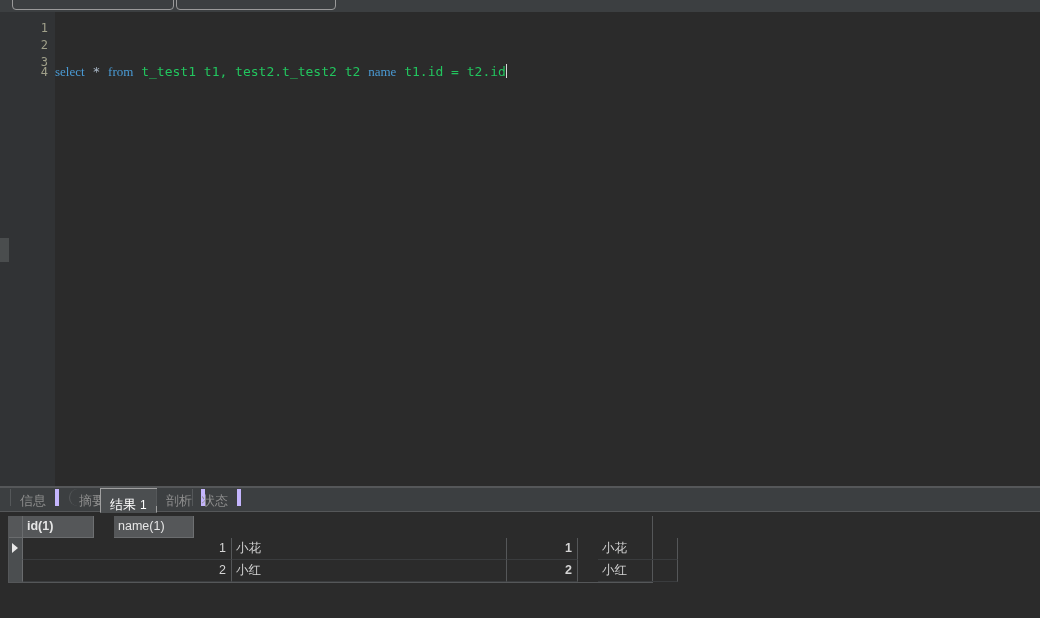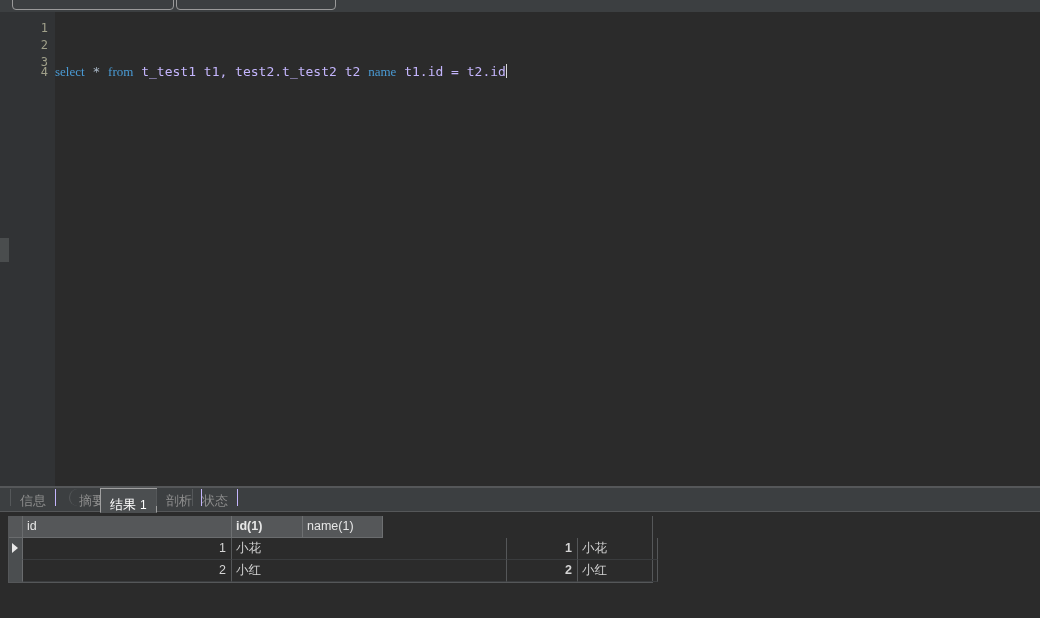--- a/index.html
+++ b/index.html
@@ -68,21 +68,21 @@
   }
   .code-line {
     position: absolute; left: 0;
     height: 16px; line-height: 16px;
     white-space: pre;
     font-family: "DejaVu Sans Mono", monospace;
     font-size: 13px;
     color: #a9b7c6;
   }
   .tok-kw  { color: #4a9bd5; font-family: Liberation Serif, serif; }
-  .tok-id  { color: #c4b5fd; }
+  .tok-id  { color: #22c55e; }
   .tok-op  { color: #a9b7c6; }
   .caret {
     display: inline-block;
     width: 1px; height: 14px;
     background: #d8d8d8;
     vertical-align: -2px;
     margin-left: 0px;
   }
 
   
@@ -98,21 +98,21 @@
     border-bottom: 1px solid #555759;
   }
   .tab {
     position: absolute; top: 1px;
     height: 17px;
     padding: 0 9px;
     line-height: 23px;
     font-size: 13px;
     color: #8e8e8e;
     border-left: 1px solid #55585a;
-    border-right: 1px solid #c4b5fd;
+    border-right: 4px solid #c4b5fd;
     white-space: nowrap;
   }
   .tab.active {
     color: #ffffff;
     background: #4b4e50;
     border: 1px solid #a0a0a0;
     border-bottom: 1px solid #4b4e50;
     top: 0px;
     height: 25px;
     line-height: 32px;
@@ -170,21 +170,21 @@
     color: #e6e6e6;
     border-right: 1px solid #6e7072;
     border-bottom: 1px solid #6a6c6e;
     font-size: 12.5px;
   }
   .num { text-align: right; padding-right: 5px; }
   .txt { text-align: left; }
   .c0 { width: 209px; }
   .c1 { width: 275px; }
   .c2 { width: 71px; font-weight: bold; }
-  .c3 { width: 80px; border-right: 1px solid #555759; }
+  .c3 { width: 80px; border-right: 1px solid #555759; margin-left: 20px; }
 
   
   .watermark {
     position: absolute; right: 14px; bottom: 7px;
     font-size: 19px;
     color: #b9b9b9;
     letter-spacing: 0.4px;
     font-family: "Liberation Sans", sans-serif;
   }
 </style>
@@ -221,21 +221,20 @@
       <div class="tab" style="left: 69px; border-radius: 10px;"><span>摘要</span></div>
       <div class="tab active" style="left: 100px;"><span>结果</span><span class="badge">1</span></div>
       <div class="tab" style="left: 156px; text-align: right;"><span>剖析</span></div>
       <div class="tab" style="left: 192px;"><span>状态</span></div>
     </div>
 
   <div class="results">
     <div class="grid" id="grid">
         <div class="row head-row">
           <div class="row-head"></div>
-          <div class="cell c0 txt">id</div>
           <div class="cell c2 txt">id(1)</div>
           <div class="cell c3 txt">name(1)</div>
         </div>
         <div class="row">
           <div class="row-head">
             <div class="marker"></div>
           </div>
           <div class="cell c0 num">1</div>
           <div class="cell c1 txt">小花</div>
           <div class="cell c2 num">1</div>

